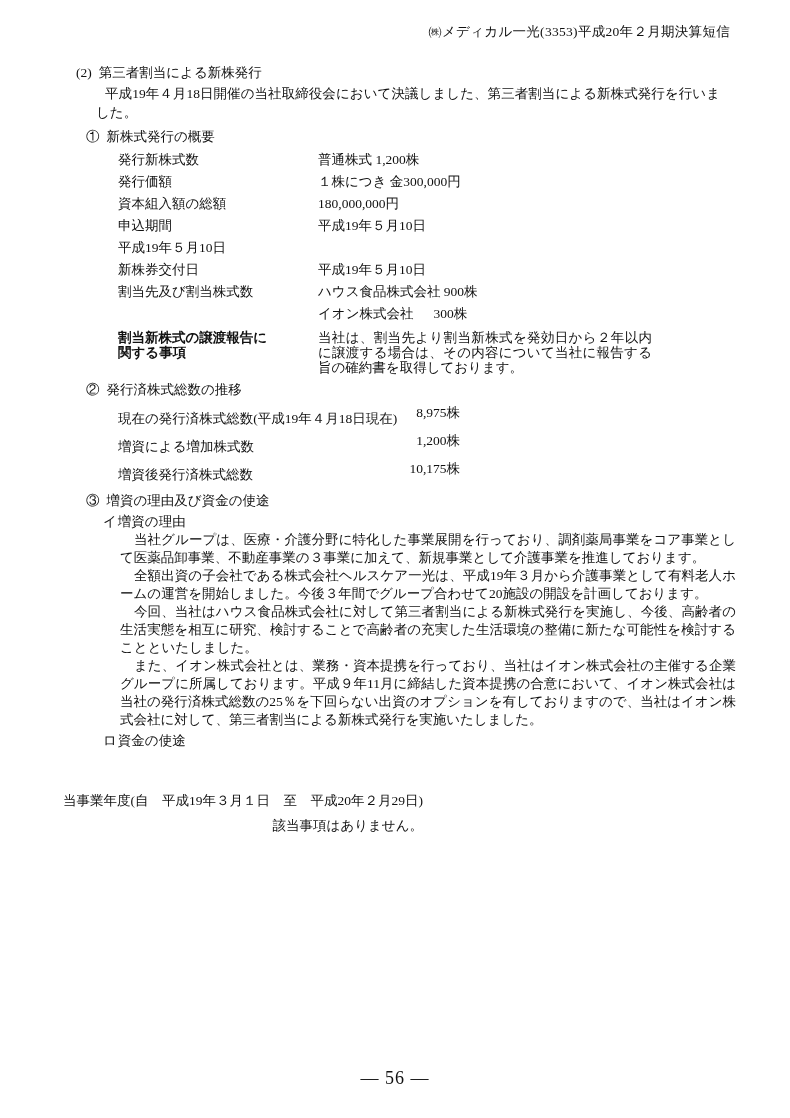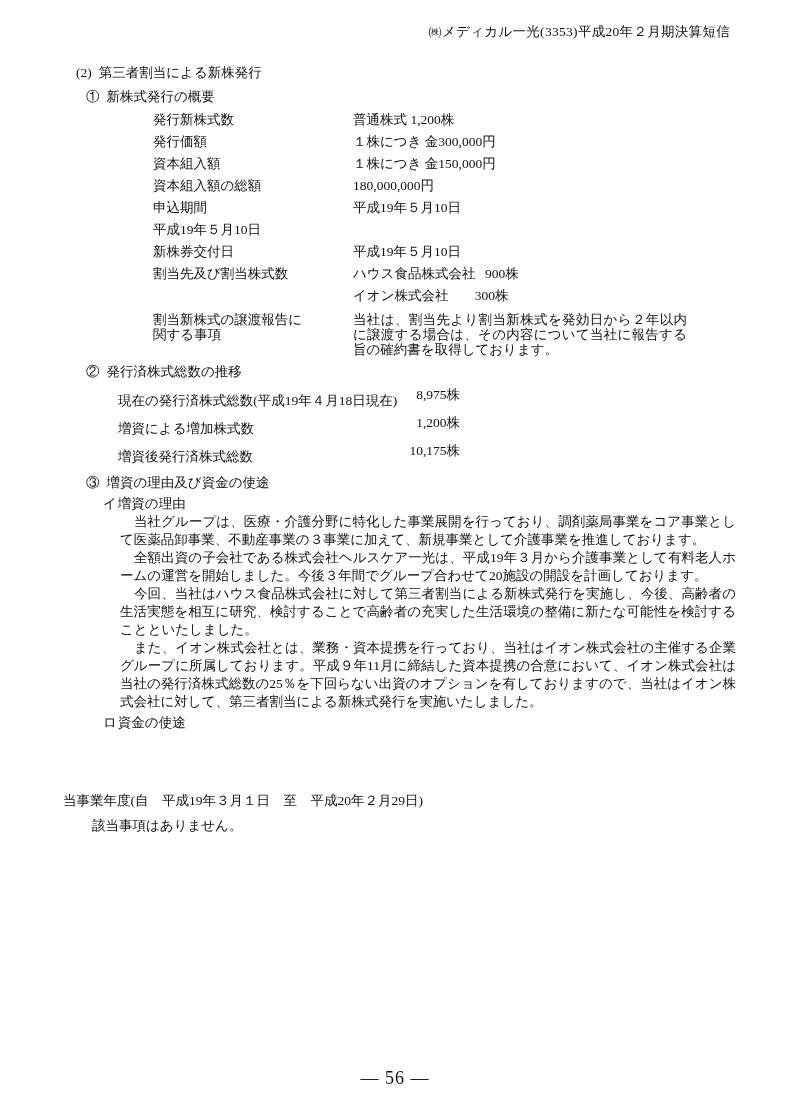--- a/index.html
+++ b/index.html
@@ -28,44 +28,44 @@
     margin-left: 20px; margin-top: 3px; width: 624px;
     text-indent: 9px; line-height: 18.5px;
     text-align: justify;
   }
 
   .sub-heading { display: flex; margin-left: 10px; margin-top: 6px; line-height: 18px; }
   .sub-no { flex: none; margin-right: 7px; }
 
   
   .tbl1 { margin-left: 42px; margin-top: 3px; }
-  .t-row { display: flex; align-items: flex-start; line-height: 22px; margin-left: 35px; }
+  .t-row { display: flex; align-items: flex-start; line-height: 22px; }
   .t-label { flex: none; width: 200px; }
   .t-value { flex: none; }
   .allot-line { line-height: 22px; }
   .allot-name { display: inline-block; min-width: 112px; }
-  .allot-shares { display: inline-block; width: 40px; text-align: right; }
+  .allot-shares { display: inline-block; width: 40px; text-align: left; }
   .t-row.tight { line-height: 15px; margin-top: 5px; }
-  .t-row.tight .t-label { line-height: 15px; }
+  .t-row.tight .t-label { line-height: 15px; font-weight: bold; }
   .t-value.wrap { width: 334px; text-align: justify; }
 
   
   .tbl2 { margin-left: 42px; margin-top: 3px; }
   .t2-row { display: flex; width: 342px; line-height: 22px; }
   .t2-label { flex: none; margin-top: 6px; }
   .t2-value { margin-left: auto; text-align: right; }
 
   
   .kana-item { display: flex; margin-left: 27px; margin-top: 3px; line-height: 18px; }
   .kana-no { flex: none; margin-right: 1px; }
   .paras { margin-left: 44px; width: 616px; }
   .paras p { text-indent: 14px; line-height: 18px; text-align: justify; }
 
   
-  .closing { position: absolute; left: 63px; top: 792px; line-height: 18px; }
+  .closing { position: absolute; left: 63px; top: 792px; line-height: 18px; text-align: right; }
   .closing-sub { margin-top: 7px; margin-left: 29px; }
 
   
   .page-footer {
     position: absolute; top: 1068px; left: 0; width: 100%;
     text-align: center; font-size: 18px; letter-spacing: 1px;
   }
 </style>
 </head>
 <body>
@@ -74,38 +74,35 @@
 
   <div class="doc-header">㈱メディカル一光(3353)平成20年２月期決算短信</div>
 
   <div class="main">
 
     <div class="sec-heading">
       <span class="sec-no">(2)</span>
       <span>第三者割当による新株発行</span>
     </div>
 
+    <p class="intro-p">平成19年４月18日開催の当社取締役会において決議しました、第三者割当による新株式発行を行いました。</p>
 
     <div class="sub-heading">
       <span class="sub-no">①</span>
       <span>新株式発行の概要</span>
     </div>
 
     <div class="tbl1">
       <div class="t-row">
         <div class="t-label">発行新株式数</div>
         <div class="t-value">普通株式 1,200株</div>
       </div>
       <div class="t-row">
         <div class="t-label">発行価額</div>
         <div class="t-value">１株につき 金300,000円</div>
-      </div>
-      <div class="t-row">
-        <div class="t-label">資本組入額</div>
-        <div class="t-value">１株につき 金150,000円</div>
       </div>
       <div class="t-row">
         <div class="t-label">資本組入額の総額</div>
         <div class="t-value">180,000,000円</div>
       </div>
       <div class="t-row">
         <div class="t-label">申込期間</div>
         <div class="t-value">平成19年５月10日</div>
       </div>
       <div class="t-row">

